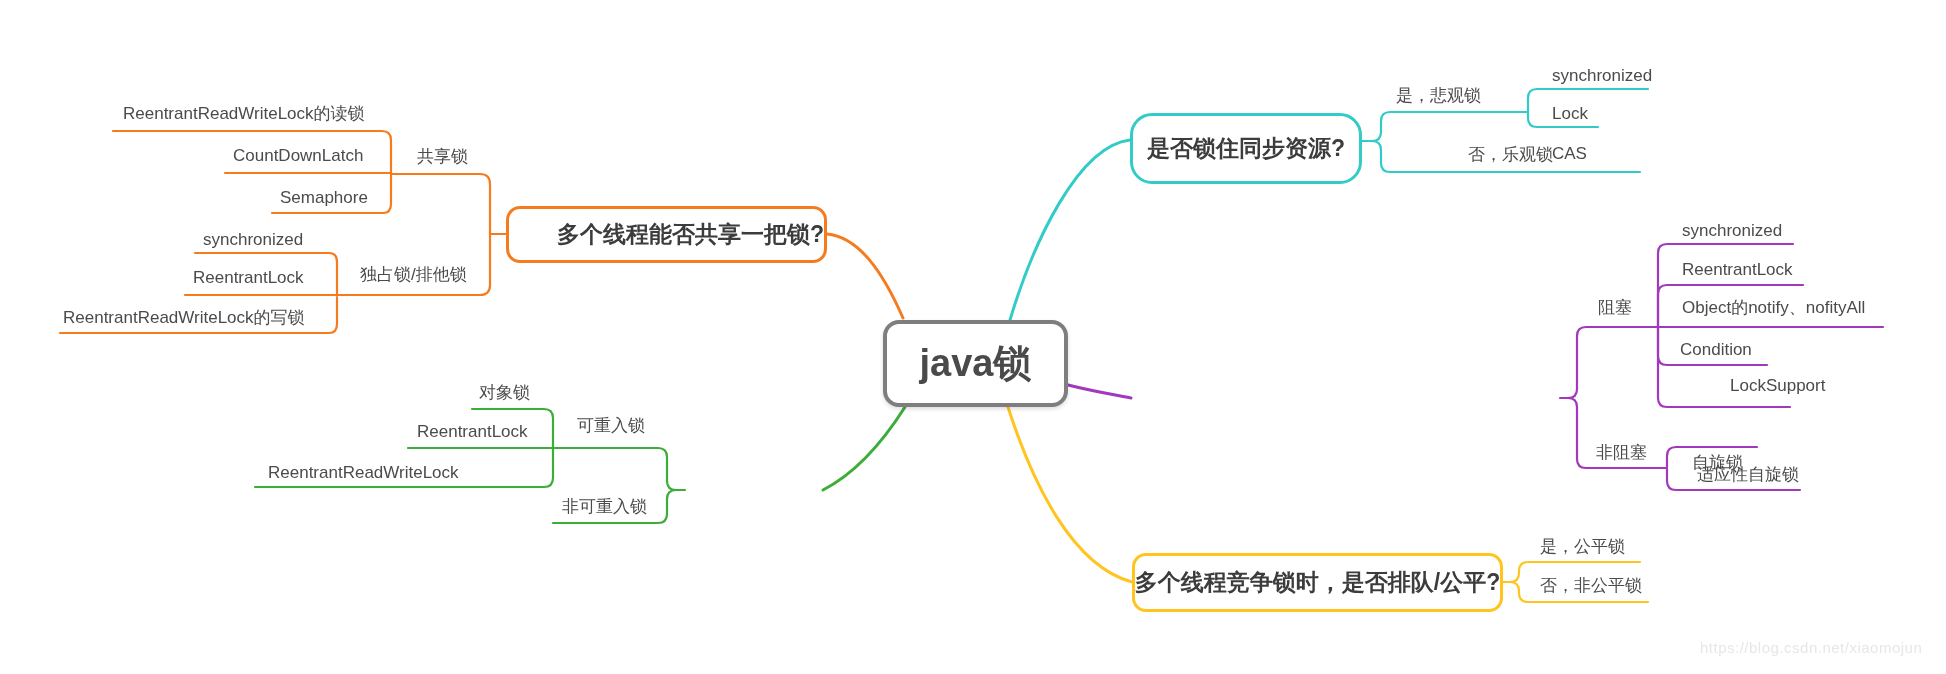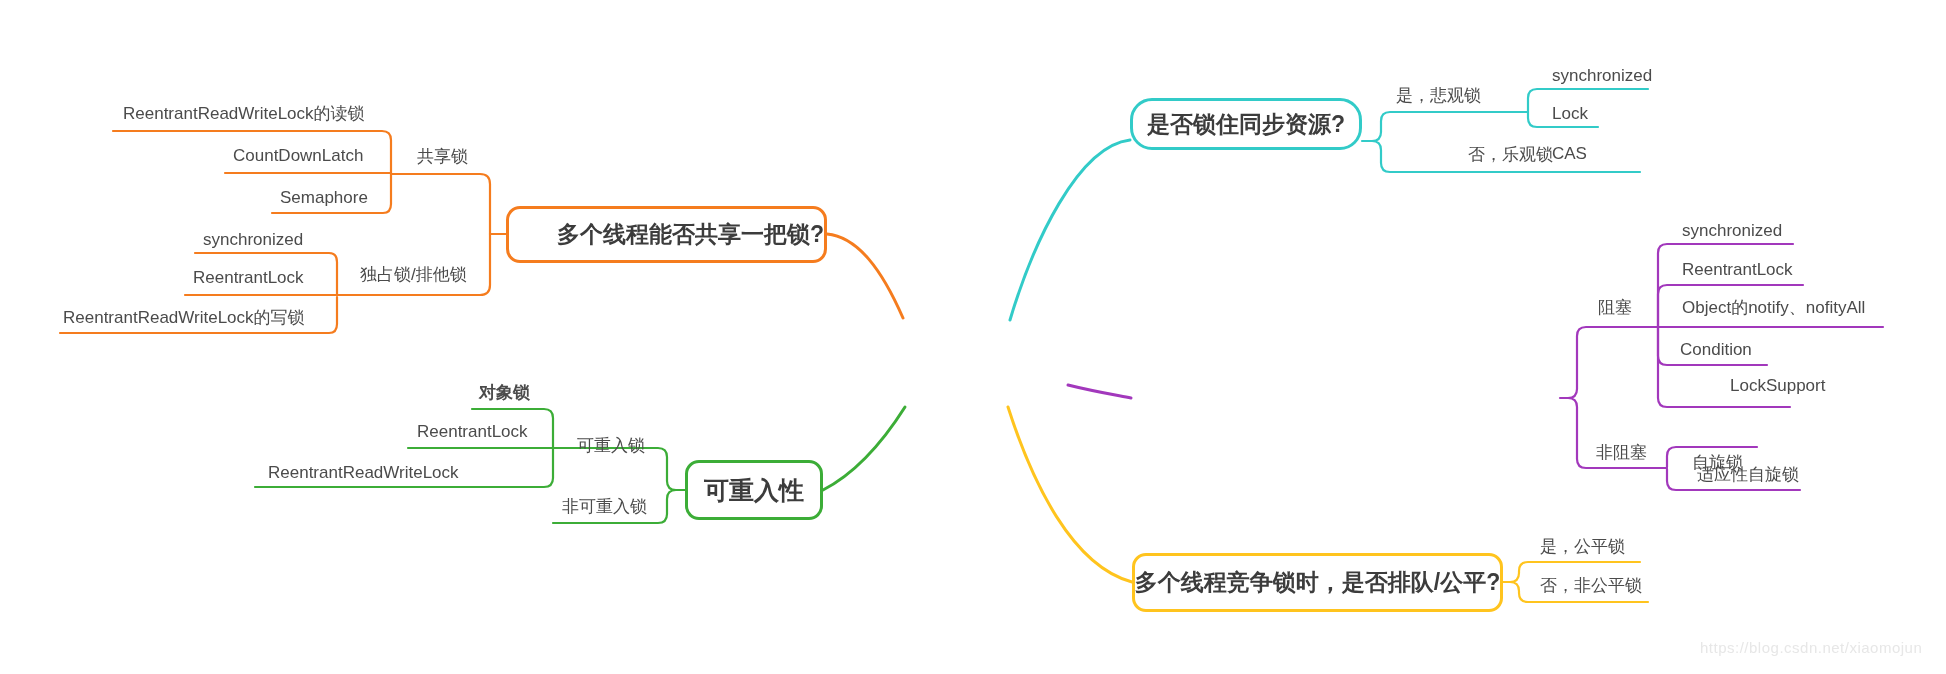--- a/index.html
+++ b/index.html
@@ -103,42 +103,42 @@
     </g>
 
     <g>
       <path class="s-yellow w3" d="M1132,582 C1072,566 1032,482 1008,407"></path>
       <path class="s-yellow w2" d="M1503,582 H1510"></path>
       <path class="s-yellow w2" d="M1510,582 Q1519,582 1519,573 V571 Q1519,562 1528,562 H1640"></path>
       <path class="s-yellow w2" d="M1510,582 Q1519,582 1519,591 V593 Q1519,602 1528,602 H1648"></path>
     </g>
   </svg>
 
+  <div class="box central" style="left:883px;top:320px;width:185px;height:87px;">java锁</div>
 
   <div class="box q b-orange" style="left:506px;top:206px;width:321px;height:57px;">多个线程能否共享一把锁?</div>
 
-  <div class="box b-green" style="left:685px;top:460px;width:138px;height:60px;font-size:25px;">可重入性</div>
 
-  <div class="box q b-cyan" style="left:1130px;top:98px;width:232px;height:52px;border-radius:22px;">是否锁住同步资源?</div>
+  <div class="box q b-cyan" style="left:1130px;top:113px;width:232px;height:71px;border-radius:22px;">是否锁住同步资源?</div>
 
 
   <div class="box q b-yellow" style="left:1132px;top:553px;width:371px;height:59px;">多个线程竞争锁时，是否排队/公平?</div>
 
   <div class="leaf" style="left:123px;top:104px;">ReentrantReadWriteLock的读锁</div>
   <div class="leaf" style="left:233px;top:146px;">CountDownLatch</div>
   <div class="leaf" style="left:417px;top:147px;">共享锁</div>
   <div class="leaf" style="left:280px;top:188px;">Semaphore</div>
   <div class="leaf" style="left:203px;top:230px;">synchronized</div>
   <div class="leaf" style="left:193px;top:268px;">ReentrantLock</div>
   <div class="leaf" style="left:360px;top:265px;">独占锁/排他锁</div>
   <div class="leaf" style="left:63px;top:308px;">ReentrantReadWriteLock的写锁</div>
 
-  <div class="leaf" style="left:479px;top:383px;font-weight:bold;">对象锁</div>
+  <div class="leaf" style="left:479px;top:383px;">对象锁</div>
   <div class="leaf" style="left:417px;top:422px;">ReentrantLock</div>
-  <div class="leaf" style="left:577px;top:436px;">可重入锁</div>
+  <div class="leaf" style="left:577px;top:417px;font-family:Liberation Mono, monospace;">可重入锁</div>
   <div class="leaf" style="left:268px;top:463px;">ReentrantReadWriteLock</div>
   <div class="leaf" style="left:562px;top:497px;">非可重入锁</div>
 
   <div class="leaf" style="left:1396px;top:86px;">是，悲观锁</div>
   <div class="leaf" style="left:1552px;top:66px;">synchronized</div>
   <div class="leaf" style="left:1552px;top:104px;">Lock</div>
   <div class="leaf" style="left:1468px;top:145px;">否，乐观锁</div>
   <div class="leaf" style="left:1552px;top:144px;">CAS</div>
 
   <div class="leaf" style="left:1598px;top:298px;">阻塞</div>

